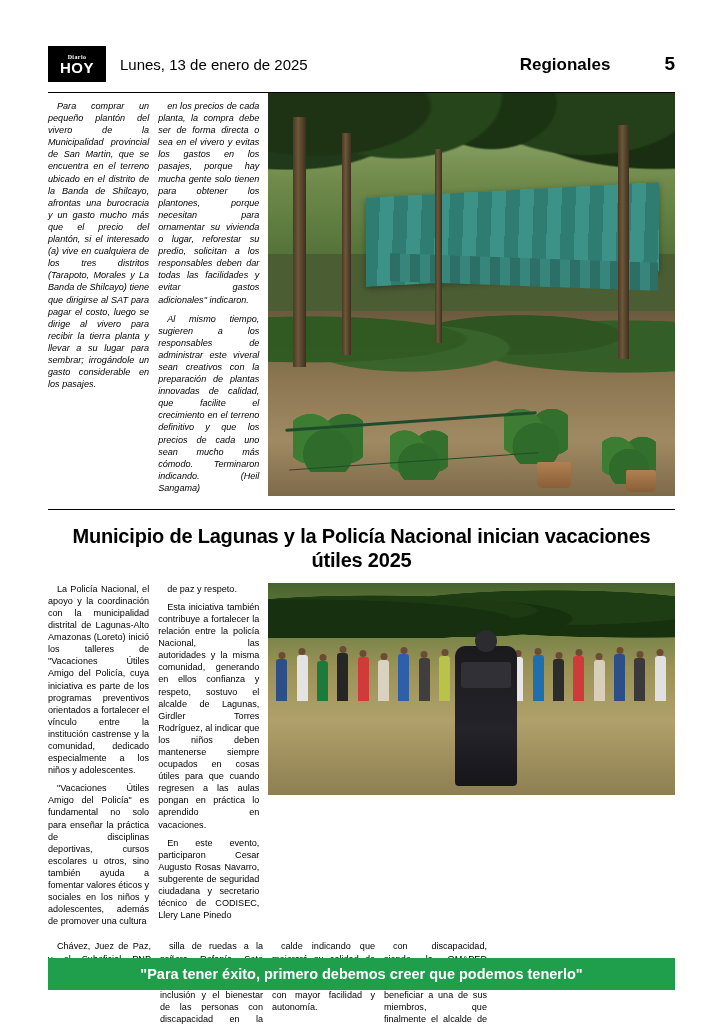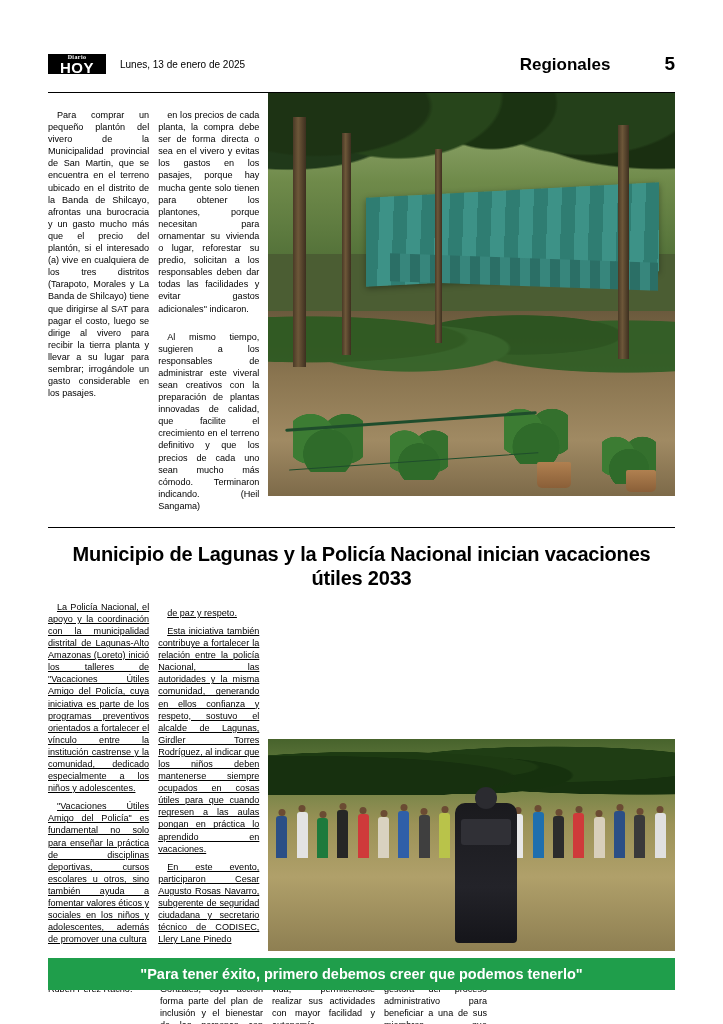--- a/index.html
+++ b/index.html
@@ -25,21 +25,21 @@
 
   
   .masthead {
     display: flex;
     align-items: center;
     padding-top: 42px;
     height: 44px;
   }
   .logo-box {
     width: 58px;
-    height: 20px;
+    height: 36px;
     background: #000;
     color: #fff;
     display: flex;
     flex-direction: column;
     align-items: center;
     justify-content: center;
     line-height: 1;
     margin-right: 14px;
   }
   .logo-small {
@@ -48,21 +48,21 @@
     font-weight: bold;
     font-family: "Liberation Serif", serif;
   }
   .logo-big {
     font-size: 15px;
     font-weight: bold;
     letter-spacing: .5px;
     font-family: "Liberation Sans", sans-serif;
   }
   .date {
-    font-size: 10px;
+    font-size: 15px;
     color: #000;
   }
   .masthead-right {
     margin-left: auto;
     display: flex;
     align-items: baseline;
     gap: 28px;
   }
   .section-name {
     font-size: 17px;
@@ -99,22 +99,23 @@
     gap: 9px;
     align-items: flex-start;
   }
   .col {
     font-size: 9.1px;
     line-height: 1.33;
     text-align: justify;
     color: #000;
   }
   .col p {
-    margin: 16px 0 6px 0;
+    margin: 7px 0 6px 0;
     text-indent: 9px;
+    font-style: italic;
   }
   .c1 { width: 103px; }
   .c2 { width: 103px; }
   .photo1 {
     width: 414px;
     height: 403px;
     position: relative;
     overflow: hidden;
     background: #4b5d33;
   }
@@ -183,22 +184,21 @@
   
   .divider {
     border-top: 1.2px solid #000;
     margin: 9px 0 0 0;
   }
 
   
   .article2-top {
     display: flex;
     gap: 9px;
-    align-items: flex-end;
-    text-decoration: underline;
+    align-items: flex-start;
   }
   .photo2 {
     width: 414px;
     height: 212px;
     position: relative;
     overflow: hidden;
     background: #5d6a3e;
   }
   .ph2-field {
     position:absolute; left:0; top:0; width:100%; height:100%;
@@ -317,21 +317,21 @@
       <div class="ph1-plant" style="left:58%; bottom:8%; width:64px; height:58px;"></div>
       <div class="ph1-plant" style="left:82%; bottom:3%; width:54px; height:50px;"></div>
       <div class="ph1-pot" style="left:66%; bottom:2%; width:34px; height:26px;"></div>
       <div class="ph1-pot" style="left:88%; bottom:1%; width:30px; height:22px;"></div>
       <div class="ph1-hose"></div>
     </div>
   </div>
 
   <div class="divider"></div>
 
-  <h1 class="headline second">Municipio de Lagunas y la Policía Nacional inician vacaciones útiles 2033</h1>
+  <h1 class="headline second">Municipio de Lagunas y la Policía Nacional inician vacaciones útiles 2025</h1>
 
   <div class="article2-top">
     <div class="col2 a2c1">
       <p>La Policía Nacional, el apoyo y la coordinación con la municipalidad distrital de Lagunas-Alto Amazonas (Loreto) inició los talleres de "Vacaciones Útiles Amigo del Policía, cuya iniciativa es parte de los programas preventivos orientados a fortalecer el vínculo entre la institución castrense y la comunidad, dedicado especialmente a los niños y adolescentes.</p>
       <p>"Vacaciones Útiles Amigo del Policía" es fundamental no solo para enseñar la práctica de disciplinas deportivas, cursos escolares u otros, sino también ayuda a fomentar valores éticos y sociales en los niños y adolescentes, además de promover una cultura</p>
     </div>
     <div class="col2 a2c2">
       <p>de paz y respeto.</p>
       <p>Esta iniciativa también contribuye a fortalecer la relación entre la policía Nacional, las autoridades y la misma comunidad, generando en ellos confianza y respeto, sostuvo el alcalde de Lagunas, Girdler Torres Rodríguez, al indicar que los niños deben mantenerse siempre ocupados en cosas útiles para que cuando regresen a las aulas pongan en práctica lo aprendido en vacaciones.</p>
       <p>En este evento, participaron Cesar Augusto Rosas Navarro, subgerente de seguridad ciudadana y secretario técnico de CODISEC, Llery Lane Pinedo</p>

